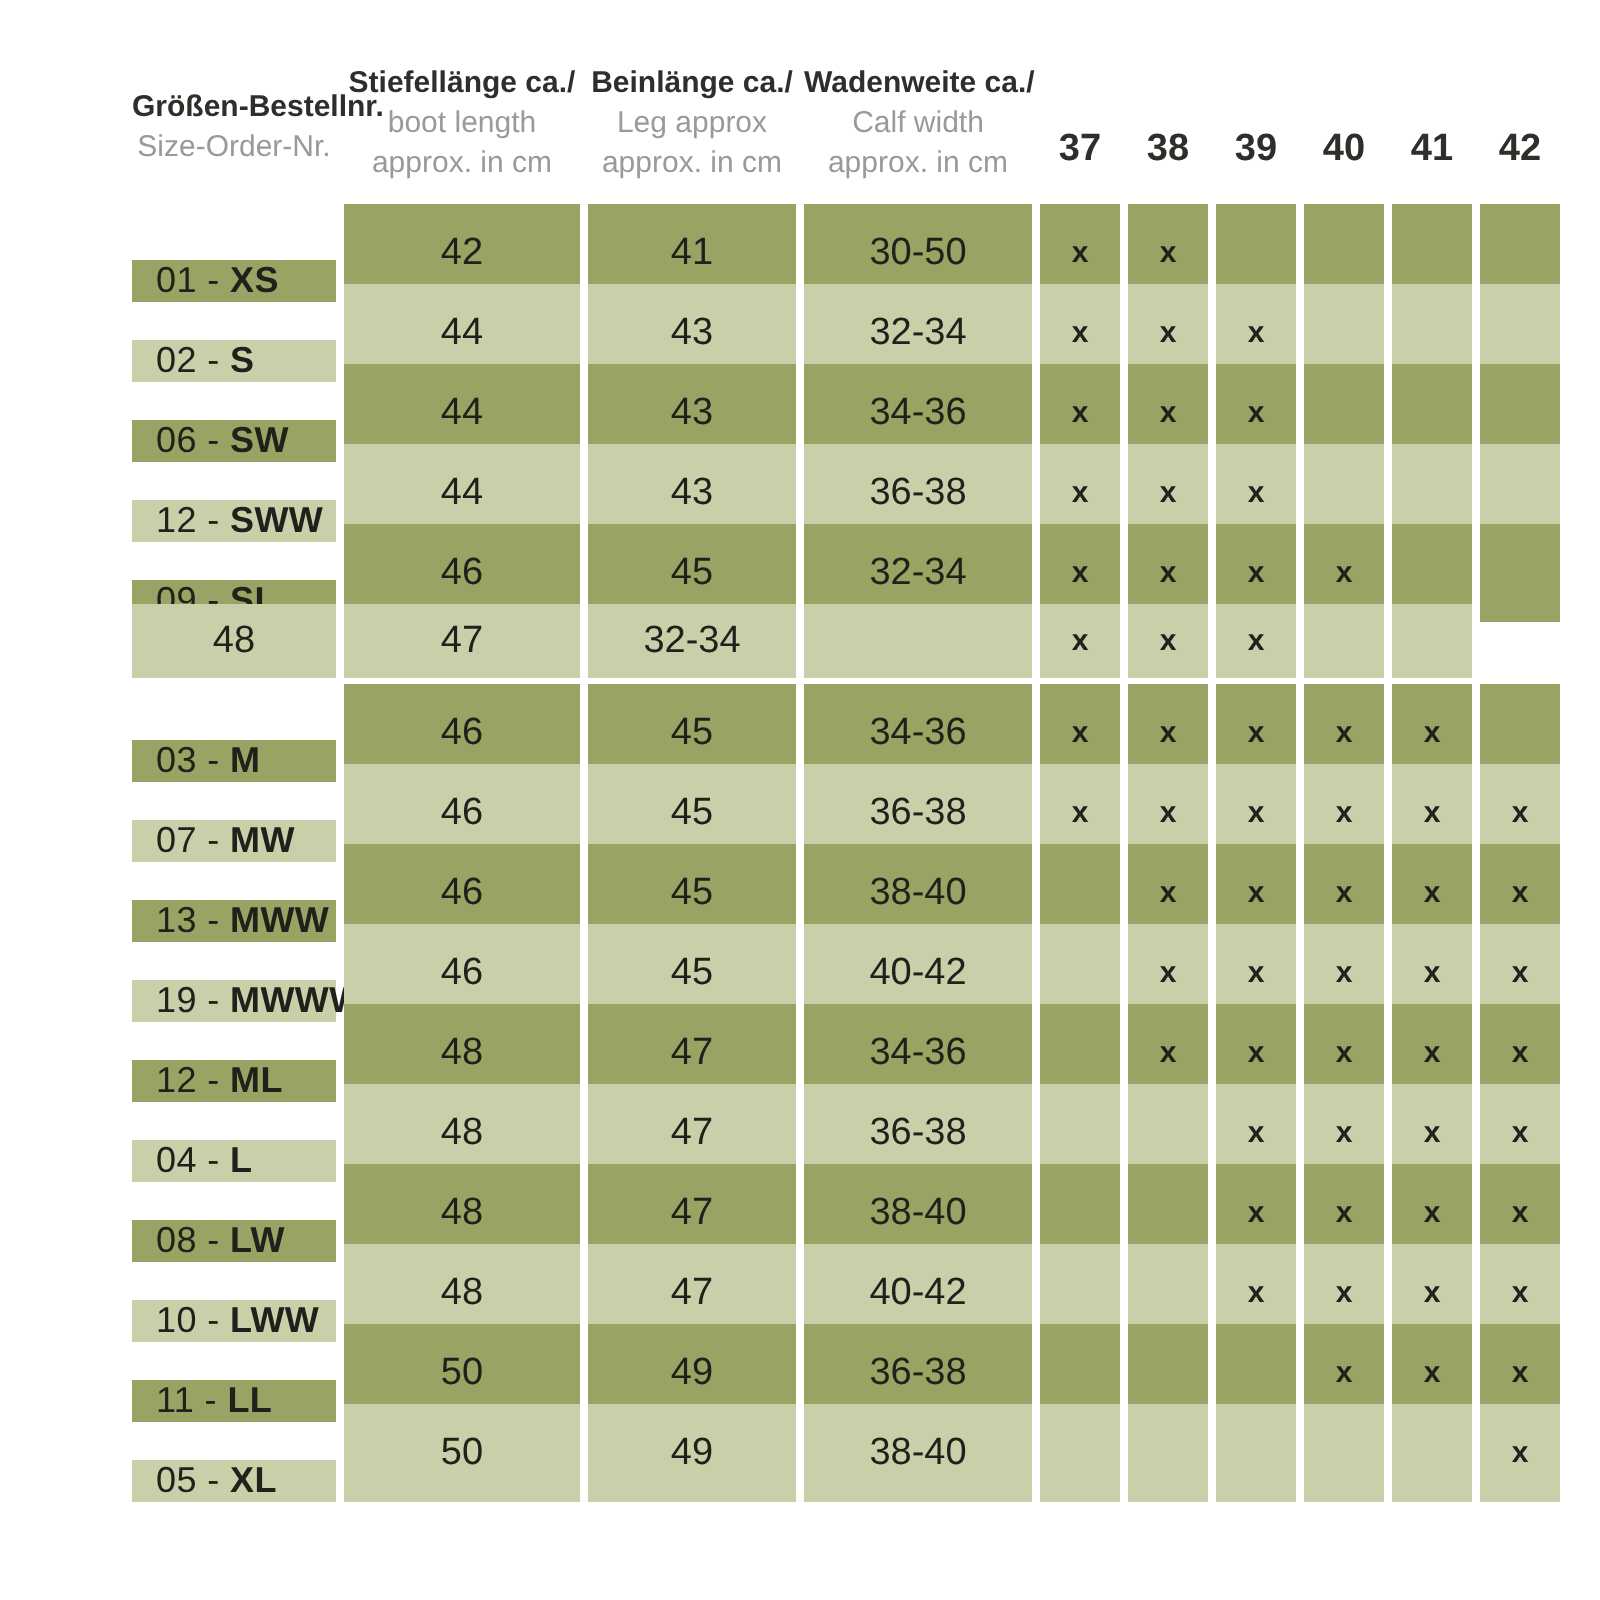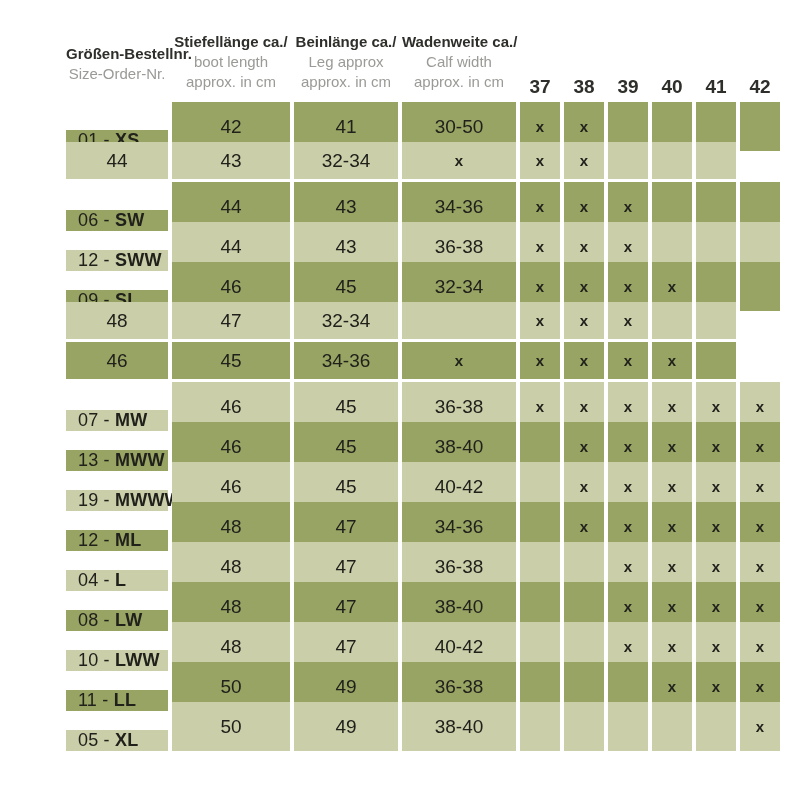--- a/index.html
+++ b/index.html
@@ -32,21 +32,21 @@
   }
   .hblock.hcol1 { margin-top: 14px; }
   .hline-dark { color: var(--hdark, #2e2e2a); font-weight: 600; }
   .hline-gray { color: var(--hgray, #9a9a96); font-weight: 400; }
   .size-h {
     align-self: end;
     text-align: center;
     font-size: 19px;
     font-weight: 700;
     color: var(--hdark, #2e2e2a);
-    padding-bottom: 4px;
+    padding-bottom: 16px;
   }
   
   .row { height: 37px; margin-bottom: 3px; }
   .row .cell {
     display: flex;
     align-items: center;
     justify-content: center;
     font-size: 19px;
     color: var(--ctext, #21211c);
   }
@@ -107,20 +107,24 @@
         <div class="cell val">41</div>
         <div class="cell val">30-50</div>
         <div class="cell mark">x</div>
         <div class="cell mark">x</div>
         <div class="cell mark"></div>
         <div class="cell mark"></div>
         <div class="cell mark"></div>
         <div class="cell mark"></div>
       </div>
       <div class="grid-row row light">
+        <div class="cell label">
+          <span class="num">02 - </span>
+          <span class="code">S</span>
+        </div>
         <div class="cell val">44</div>
         <div class="cell val">43</div>
         <div class="cell val">32-34</div>
         <div class="cell mark">x</div>
         <div class="cell mark">x</div>
         <div class="cell mark">x</div>
         <div class="cell mark"></div>
         <div class="cell mark"></div>
         <div class="cell mark"></div>
       </div>
@@ -174,20 +178,24 @@
         <div class="cell val">47</div>
         <div class="cell val">32-34</div>
         <div class="cell mark"></div>
         <div class="cell mark">x</div>
         <div class="cell mark">x</div>
         <div class="cell mark">x</div>
         <div class="cell mark"></div>
         <div class="cell mark"></div>
       </div>
       <div class="grid-row row dark">
+        <div class="cell label">
+          <span class="num">03 - </span>
+          <span class="code">M</span>
+        </div>
         <div class="cell val">46</div>
         <div class="cell val">45</div>
         <div class="cell val">34-36</div>
         <div class="cell mark">x</div>
         <div class="cell mark">x</div>
         <div class="cell mark">x</div>
         <div class="cell mark">x</div>
         <div class="cell mark">x</div>
         <div class="cell mark"></div>
       </div>

